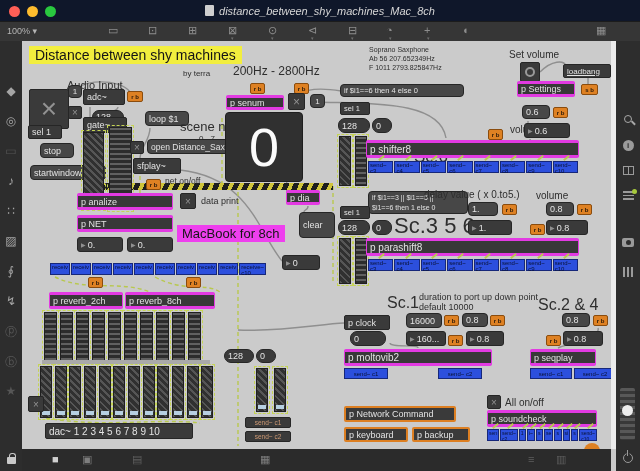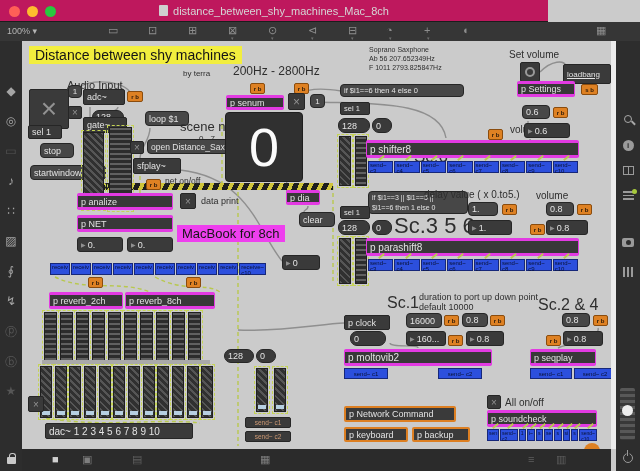--- a/index.html
+++ b/index.html
@@ -1,20 +1,20 @@
 <!DOCTYPE html>
 <html><head>
 <meta charset="utf-8">
 <style>
   html,body{margin:0;padding:0;background:#111;}
   .stage{position:relative;width:640px;height:471px;background:#cbcbcb;font-family:"Liberation Sans",sans-serif;overflow:hidden;}
   .stage *{box-sizing:border-box;}
 
   
-  .titlebar{position:absolute;left:0;top:0;width:548px;height:22px;background:#be185d;border-bottom:1px solid #1c1c1c;display:flex;align-items:center;justify-content:center;color:#d6d6d6;font-size:11px;z-index:5;}
+  .titlebar{position:absolute;left:0;top:0;width:640px;height:22px;background:#0f172a;border-bottom:1px solid #1c1c1c;display:flex;align-items:center;justify-content:center;color:#d6d6d6;font-size:11px;z-index:5;font-style:italic;}
   .lights{position:absolute;left:9px;top:6px;display:flex;gap:7px;z-index:6;}
   .light{width:11px;height:11px;border-radius:50%;}
   .doc-icon{display:inline-block;width:9px;height:11px;background:#cfcfcf;border-radius:1px;margin-right:5px;}
   .toolbar{position:absolute;left:0;top:22px;width:640px;height:19px;background:#363636;z-index:5;}
   .zoomsel{position:absolute;left:7px;top:26px;color:#b5b5b5;font-size:9px;z-index:6;}
   .ticon{position:absolute;top:24px;color:#8d8d8d;font-size:11px;z-index:6;}
   .tcaret{position:absolute;top:35px;color:#6f6f6f;font-size:5px;z-index:6;}
   .sidebar-l{position:absolute;left:0;top:41px;width:22px;height:430px;background:#2d2d2d;z-index:5;}
   .sidebar-r{position:absolute;left:616px;top:41px;width:24px;height:430px;background:#2d2d2d;z-index:5;}
   .scrollstrip{position:absolute;left:611px;top:41px;width:5px;height:408px;background:#ececec;z-index:5;}
@@ -148,28 +148,28 @@
   <div class="bx flt" style="left:127px;top:237px;width:46px;height:15px;">0.</div>
   <div class="hl-m" style="left:177px;top:225px;text-align:center;">MacBook for 8ch</div>
 
   <div class="bx orange" style="left:250px;top:83px;width:15px;height:11px;">r b</div>
   <div class="bx orange" style="left:294px;top:83px;width:15px;height:11px;">r b</div>
   <div class="bx pobj" style="left:226px;top:95px;width:58px;height:15px;">p senum</div>
   <div class="bx tgl" style="left:288px;top:93px;width:17px;height:17px;font-size:12px;">×</div>
   <div class="bx msg" style="left:310px;top:94px;width:15px;height:14px;font-size:8px;justify-content:center;padding:0;">1</div>
   <div class="bigzero" style="left:225px;top:112px;width:78px;height:70px;">0</div>
   <div class="bx pobj" style="left:286px;top:190px;width:34px;height:15px;">p dia</div>
-  <div class="bx msg" style="left:299px;top:212px;width:36px;height:15px;text-align:center;">clear</div>
+  <div class="bx msg" style="left:299px;top:212px;width:36px;height:26px;text-align:center;">clear</div>
   <div class="bx flt" style="left:282px;top:255px;width:38px;height:15px;">0</div>
 
   <div class="cmt" style="left:509px;top:49px;font-size:10px;">Set volume</div>
   <div class="bx bang" style="left:520px;top:62px;width:20px;height:20px;">
       <i></i>
     </div>
-  <div class="bx obj" style="left:563px;top:64px;width:48px;height:20px;font-size:8px;text-decoration:underline;">loadbang</div>
+  <div class="bx obj" style="left:563px;top:64px;width:48px;height:14px;font-size:8px;text-decoration:underline;">loadbang</div>
   <div class="bx pobj" style="left:517px;top:81px;width:58px;height:16px;">p Settings</div>
   <div class="bx orange" style="left:581px;top:84px;width:17px;height:11px;">s b</div>
 
   <div class="bx msg" style="left:340px;top:84px;width:124px;height:13px;font-size:7.5px;">if $i1==6 then 4 else 0</div>
   <div class="bx obj" style="left:340px;top:102px;width:30px;height:13px;font-size:7.5px;">sel 1</div>
   <div class="bx num" style="left:338px;top:118px;width:32px;height:15px;">128</div>
   <div class="bx num" style="left:372px;top:118px;width:20px;height:15px;">0</div>
   <div class="cmt" style="left:414px;top:111px;font-size:17px;margin-top:36px;">Sc.6</div>
   <div class="vs" style="left:339px;top:136px;width:12px;height:50px;"></div>
   <div class="ms" style="left:355px;top:136px;width:12px;height:50px;"></div>

